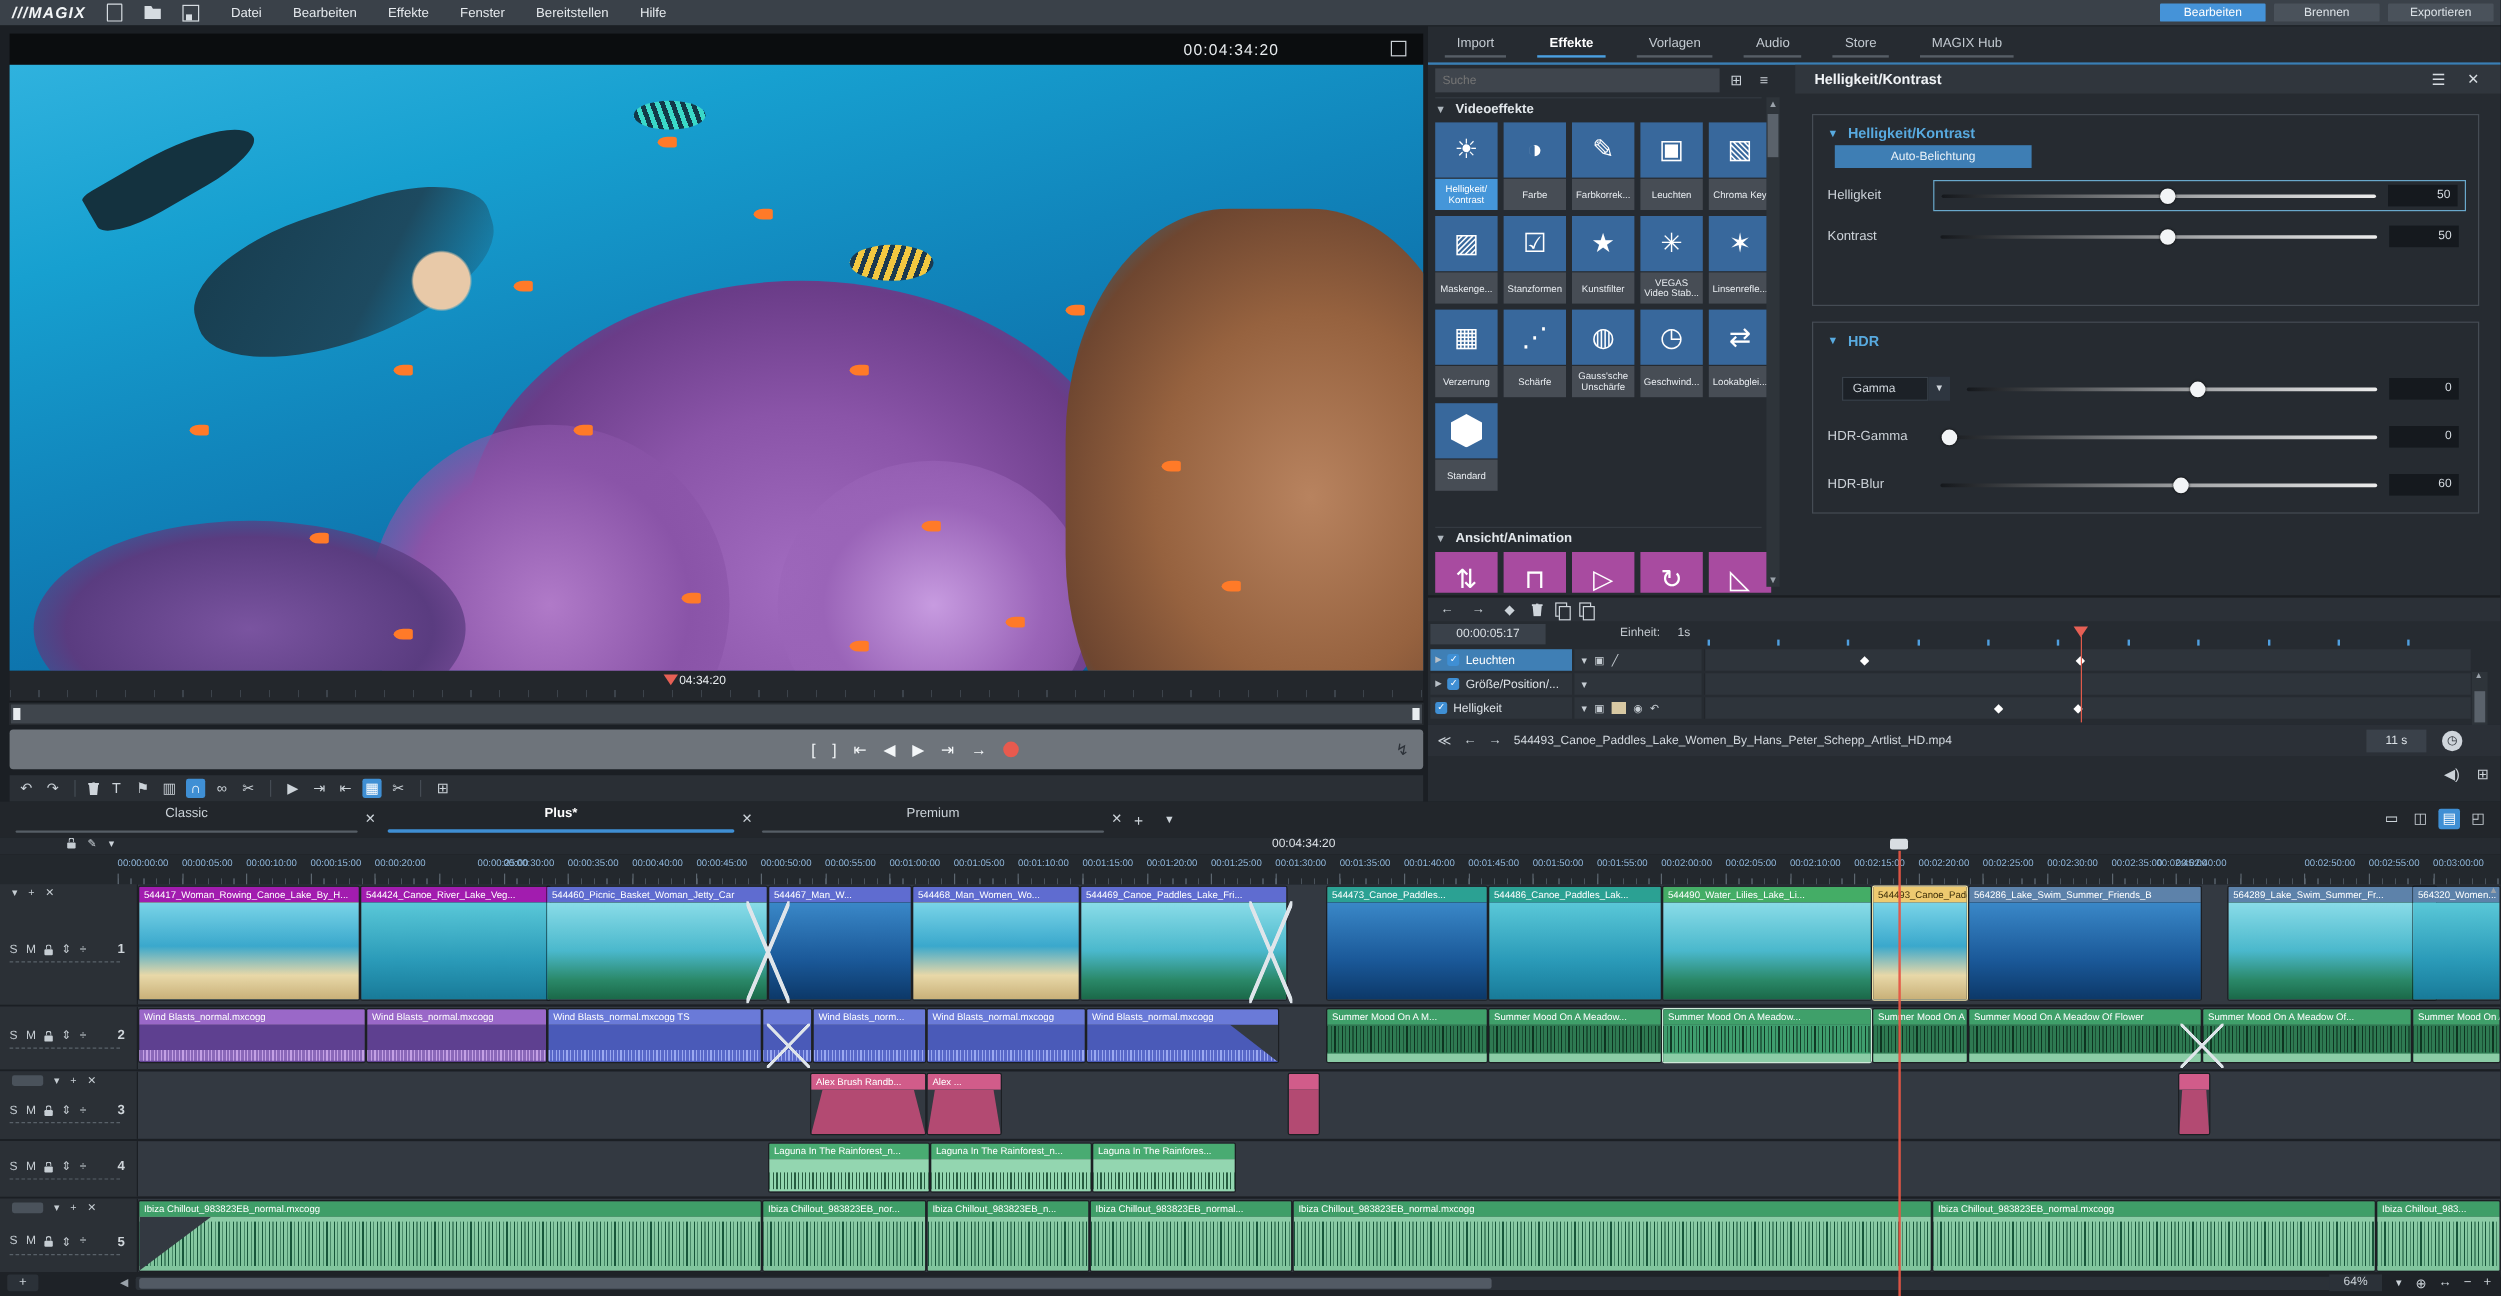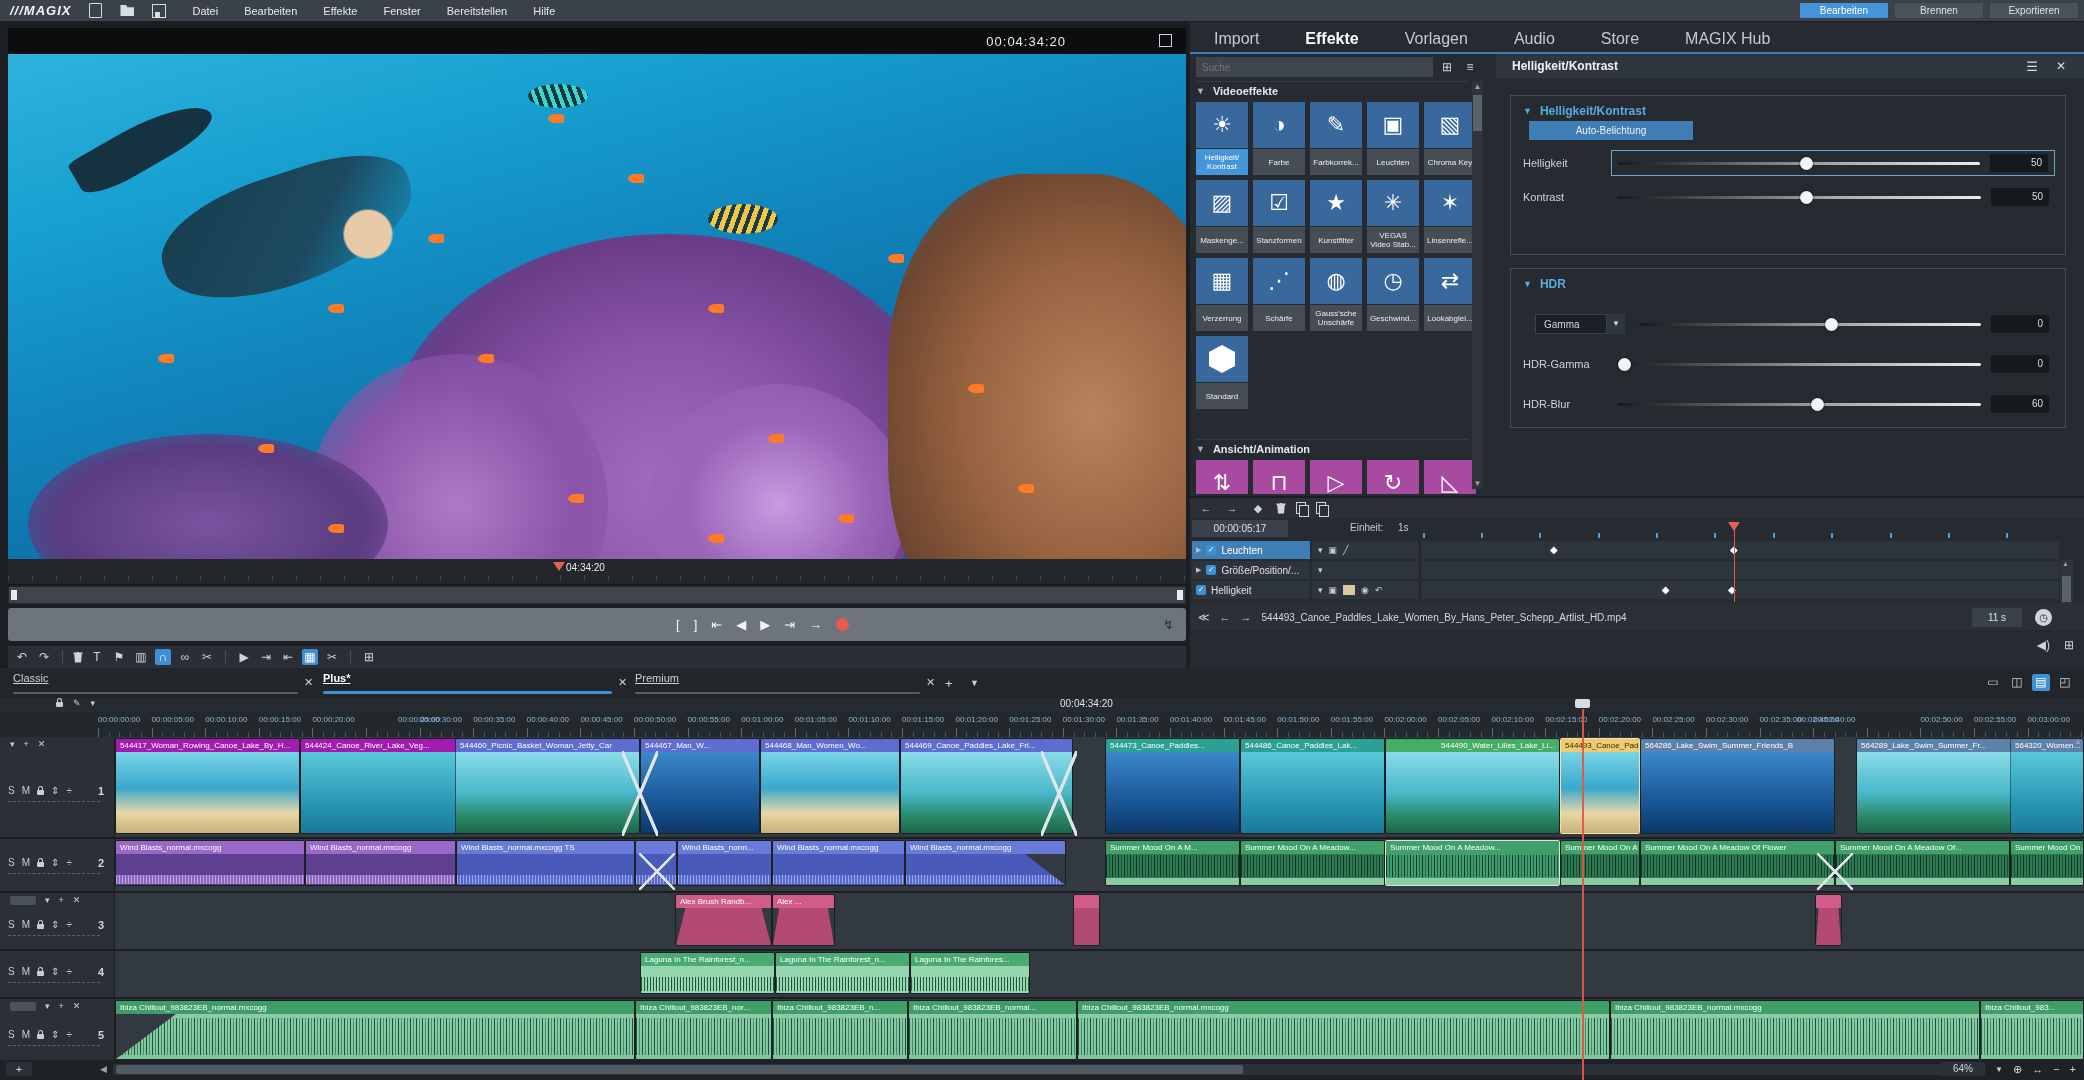--- a/index.html
+++ b/index.html
@@ -38,21 +38,21 @@
   #transport-icons{position:absolute;left:668px;display:flex;gap:14px;align-items:center;}
   #transport-icons .ic{font-size:13px;color:#f3f6f8;}
   #record-dot{width:13px;height:13px;border-radius:50%;background:#e85a4e;display:inline-block;}
   #audio-level-icon{position:absolute;right:12px;font-size:13px;color:#2c3138;}
   #edit-toolbar{position:absolute;left:8px;top:646px;width:1178px;height:22px;background:#2a2f35;display:flex;align-items:center;gap:6px;padding-left:6px;box-sizing:border-box;}
   #edit-toolbar .ic{font-size:12px;width:16px;line-height:16px;}
   #edit-toolbar .ic.active{background:#3f8fd4;border-radius:2px;color:#fff;}
   
   #right-panel{position:absolute;left:1190px;top:22px;width:894px;height:646px;background:#262b31;}
   #panel-tabs{position:absolute;left:14px;top:6px;display:flex;gap:26px;}
-  .ptab{font-size:16px;color:#c3cad1;padding:2px 10px 6px 10px;position:relative;}
+  .ptab{font-size:11px;color:#c3cad1;padding:2px 10px 6px 10px;position:relative;}
   .ptab .ul{position:absolute;left:0;bottom:0;width:100%;height:2px;background:#565e66;}
   .ptab.active{color:#fff;font-weight:bold;}
   .ptab.active .ul{background:#4a9fe0;}
   #tabs-blue-line{position:absolute;left:0;top:30px;width:894px;height:2px;background:#3a7fb5;}
   
   #browser{position:absolute;left:0px;top:32px;width:296px;height:440px;overflow:hidden;}
   #search-row{position:absolute;left:6px;top:3px;width:283px;height:20px;display:flex;gap:5px;}
   #search-input{flex:1;background:#3f454d;border:none;color:#b9c1c8;font-size:10px;padding:0 6px;font-family:"Liberation Sans",sans-serif;}
   .view-ic{width:18px;line-height:20px;font-size:12px;color:#ccd3d9;text-align:center;}
   #effects-scroll{position:absolute;left:6px;top:27px;width:272px;}
@@ -107,21 +107,21 @@
   #kf-scrollbar{position:absolute;left:870px;top:42px;width:13px;height:62px;background:#2e343a;}
   #kf-scrollbar .thumb{position:absolute;left:2px;top:16px;width:9px;height:26px;background:#5a626b;}
   #kf-filebar{position:absolute;left:0;top:582px;width:894px;height:26px;background:#2b3037;display:flex;align-items:center;gap:10px;padding-left:8px;box-sizing:border-box;}
   #kf-filebar .ic{font-size:11px;}
   #kf-filename{font-size:10px;color:#d3d9df;}
   #kf-duration{position:absolute;right:62px;width:50px;height:19px;background:#3a414a;text-align:center;line-height:19px;font-size:10px;color:#dbe1e6;}
   #clock-icon{position:absolute;right:32px;width:17px;height:17px;border-radius:50%;background:#cfd5db;color:#2b3037;font-size:10px;text-align:center;line-height:17px;}
   #panel-bottom-icons{position:absolute;right:10px;top:616px;display:flex;gap:14px;font-size:12px;color:#ccd3d9;}
   
   #tl-tabbar{position:absolute;left:0;top:668px;width:2084px;height:30px;background:#22262b;}
-  .tl-tab{position:absolute;top:4px;height:22px;text-align:left;font-size:11px;color:#ccd3d9;text-decoration:underline;}
+  .tl-tab{position:absolute;top:4px;height:22px;text-align:center;font-size:11px;color:#ccd3d9;}
   .tl-tab .ul{position:absolute;left:0;bottom:0;width:100%;height:2px;background:#565e66;border-radius:2px;}
   .tl-tab.active{color:#fff;font-weight:bold;}
   .tl-tab.active .ul{background:#3f8fd4;height:3px;}
   .tab-x{position:absolute;top:8px;font-size:11px;color:#ccd3d9;}
   #tab-add{position:absolute;left:945px;top:8px;font-size:13px;color:#ccd3d9;}
   #tab-dd{position:absolute;left:970px;top:10px;font-size:9px;color:#ccd3d9;}
   #window-buttons{position:absolute;right:10px;top:6px;display:flex;gap:6px;}
   #window-buttons .ic{font-size:12px;width:18px;line-height:17px;}
   #window-buttons .ic.active{background:#3f8fd4;color:#fff;border-radius:2px;}
   #tl-strip{position:absolute;left:0;top:698px;width:2084px;height:14px;background:#262b31;}
@@ -141,21 +141,21 @@
   .tdash{position:absolute;left:8px;width:92px;border-top:1px dashed #596169;}
   .ic-lock{width:7px;height:5px;background:#c6cdd3;border-radius:1px;position:relative;display:inline-block;margin-top:4px;}
   .ic-lock::before{content:'';position:absolute;left:1px;top:-4px;width:3px;height:3px;border:1px solid #c6cdd3;border-bottom:none;border-radius:3px 3px 0 0;}
   
   .clip{position:absolute;top:1px;border:1px solid rgba(0,0,0,.45);box-sizing:border-box;overflow:hidden;border-radius:2px;}
   .clip .chd{height:13px;font-size:8px;line-height:13px;padding:0 4px;color:#fff;white-space:nowrap;overflow:hidden;}
   .clip .cbd{position:absolute;left:0;right:0;top:13px;bottom:0;}
   .c-purple .chd{background:#a21caf;} .c-purple .cbd{background:#6a4496;}
   .c-blue .chd{background:#5f6cd0;}
   .c-teal .chd{background:#2ba193;}
-  .c-green .chd{background:#44ad66;text-align:right;}
+  .c-green .chd{background:#44ad66;}
   .c-yellow .chd{background:#eeca70;color:#3a2c08;}
   .c-bluegray .chd{background:#5d82aa;}
   .clip.vsel{border:1px solid #f2e2a8;}
   .c-windpurple .chd{background:#9a68c8;} .c-windpurple .cbd{background:#5e4090;}
   .c-windpurple .cbd::after{content:'';position:absolute;left:0;right:0;bottom:1px;height:9px;background:repeating-linear-gradient(90deg,#c3a0e4 0 1px,#8a68b8 1px 3px);}
   .c-windblue .chd{background:#6a7ad8;} .c-windblue .cbd{background:#4a5ab8;}
   .c-windblue .cbd::after{content:'';position:absolute;left:0;right:0;bottom:1px;height:9px;background:repeating-linear-gradient(90deg,#9aa8f0 0 1px,#5868c8 1px 3px);}
   .c-summer .chd{background:#3fa06a;} .c-summer .cbd{background:#2e7a52;}
   .c-summer .cbd::before{content:'';position:absolute;left:0;right:0;top:1px;bottom:8px;background:repeating-linear-gradient(90deg,rgba(8,40,24,.85) 0 1px,transparent 1px 3px,rgba(8,40,24,.5) 3px 4px,transparent 4px 6px);}
   .c-summer .cbd::after{content:'';position:absolute;left:0;right:0;bottom:0;height:7px;background:#8bcca6;}

